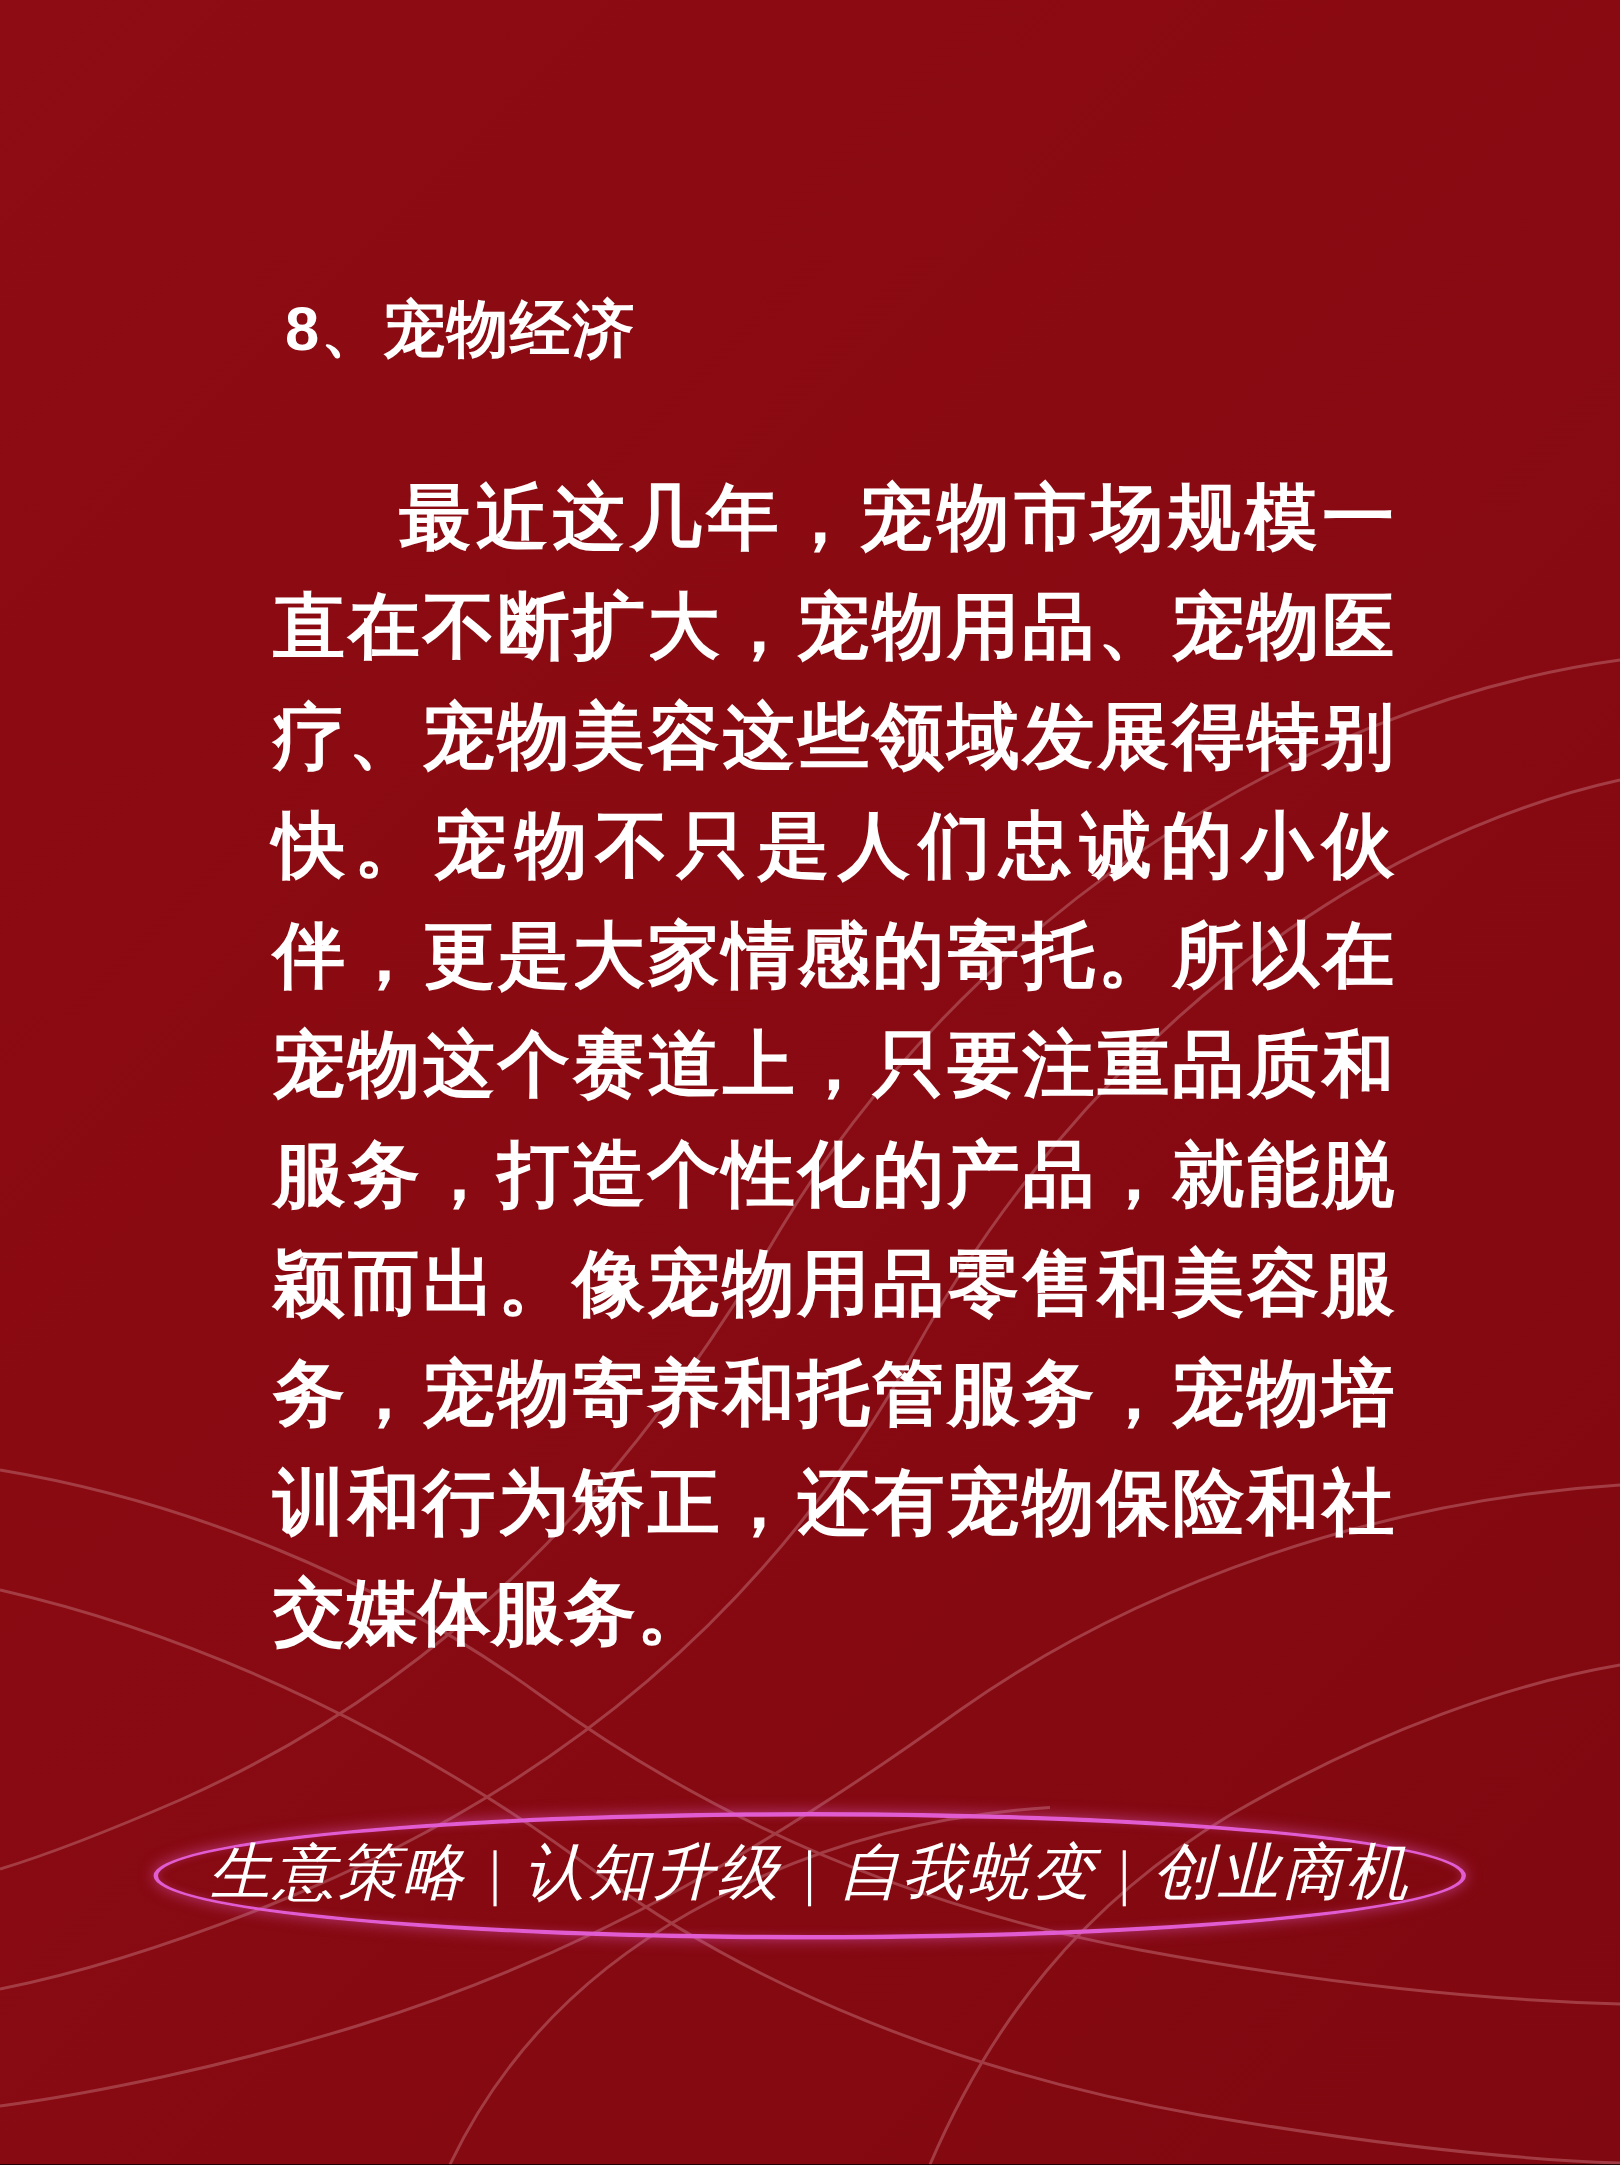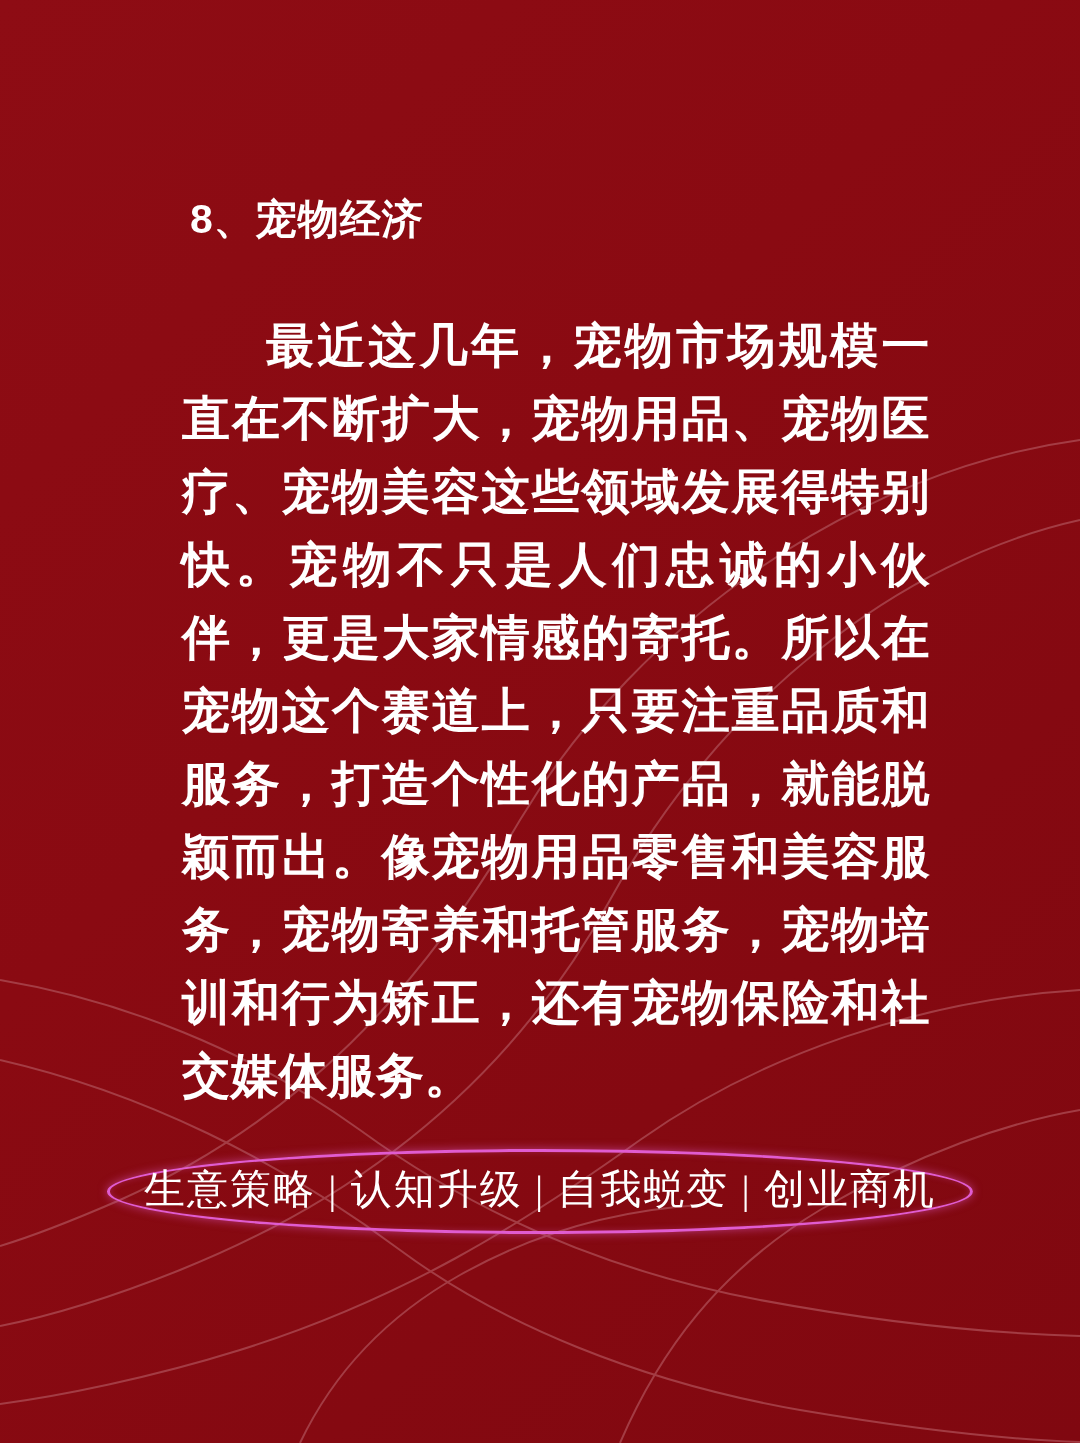--- a/index.html
+++ b/index.html
@@ -50,24 +50,25 @@
     line-height: 1.52;
     color: #ffffff;
     text-indent: 84px;
     letter-spacing: 0.5px;
     text-align: justify;
   }
   .footer-wrap {
     position: absolute;
     left: 50%;
     transform: translateX(-50%);
-    top: 1149px;
+    top: 1208px;
     display: flex;
     align-items: flex-start;
     justify-content: center;
+    font-style: italic;
   }
   .footer-pill {
     position: relative;
     padding: 10px 34px 14px 34px;
     border: 3px solid #e05cd0;
     border-radius: 50% / 50%;
     box-shadow: 0 0 10px rgba(224, 92, 208, 0.55), inset 0 0 6px rgba(224,92,208,0.25);
     display: flex;
     align-items: center;
     gap: 0;

